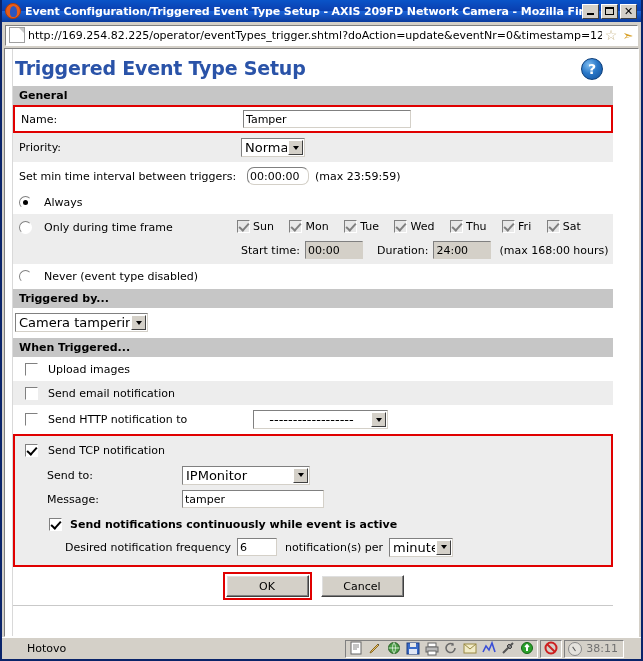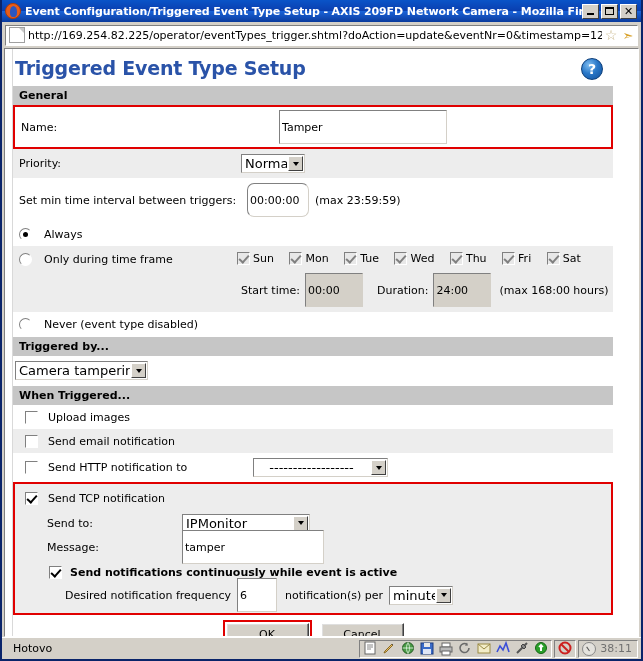--- a/index.html
+++ b/index.html
@@ -180,21 +180,21 @@
   }
   .row.white { background: #ffffff; }
   .row.gray  { background: #ededed; }
   .label { white-space: nowrap; }
 
   .lbl-w { width: 222px; flex: 0 0 auto; }
 
   input.txt {
     font-family: "DejaVu Sans", sans-serif;
     font-size: 11px;
-    height: 34px;
+    height: 18px;
     border: 1px solid;
     border-color: #808080 #d4d0c8 #d4d0c8 #808080;
     background: #ffffff;
     padding: 0 2px;
     color: #000;
   }
   input.txt.disabled {
     background: #d4d0c8;
     color: #000;
   }
@@ -275,21 +275,21 @@
   }
   .btn-wrap-red { border: 2px solid #e00000; padding: 1px; display: inline-block; }
 
   
   .statusbar {
     height: 22px;
     flex: 0 0 auto;
     background: #d4d0c8;
     display: flex; align-items: center;
     border-top: 1px solid #ffffff;
-    padding: 0 3px;
+    padding: 0 17px;
     font-size: 11px;
   }
   .status-text { flex: 1 1 auto; padding-left: 8px; }
   .status-panel {
     display: flex; align-items: center;
     height: 18px;
     border: 1px solid;
     border-color: #808080 #ffffff #ffffff #808080;
     padding: 0 2px;
     gap: 3px;
@@ -345,21 +345,21 @@
     <div class="page">
       <div class="page-inner">
 
         <div class="title-row">
           <div class="page-title" style="flex:1 1 auto;">Triggered Event Type Setup</div>
           <div class="help-icon">?</div>
         </div>
 
         <div class="section-head">General</div>
 
-        <div class="row white redbox" style="margin:0; padding:3px 6px;gap:36px;">
+        <div class="row white redbox" style="margin:0; padding:3px 6px;">
           <span class="label lbl-w">Name:</span>
           <input class="txt" style="width: 168px;" value="Tamper">
         </div>
 
         <div class="row gray">
           <span class="label lbl-w">Priority:</span>
           <span class="sel" style="width:64px;">
             <span class="sel-val">Normal</span>
             <span class="sel-arrow"></span>
           </span>

